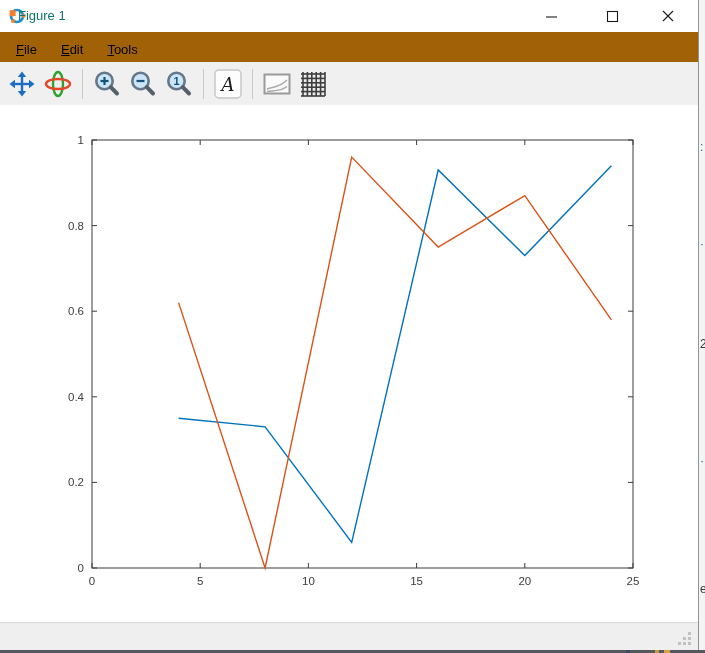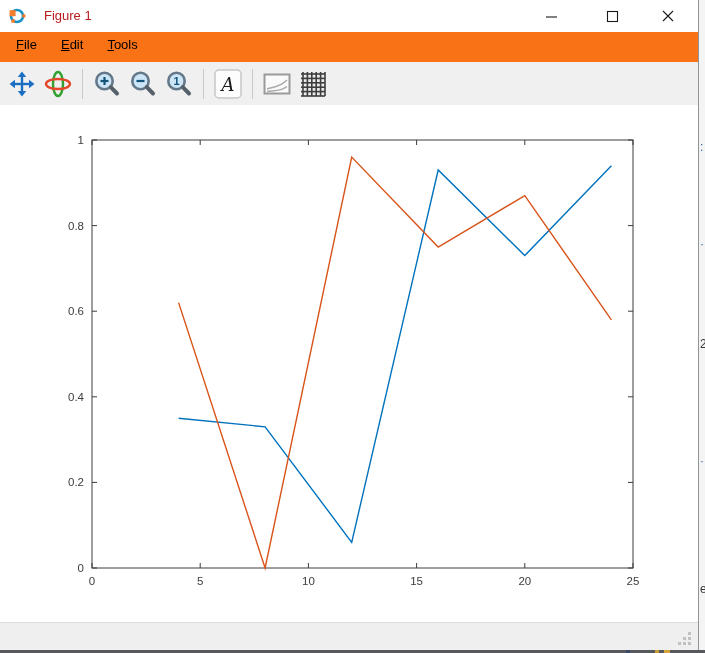--- a/index.html
+++ b/index.html
@@ -1,26 +1,26 @@
 <!DOCTYPE html>
 <html><head>
 <meta charset="utf-8">
 <style>
   html,body{margin:0;padding:0;background:#fff;}
   #screen{position:relative;width:705px;height:653px;overflow:hidden;
     font-family:"Liberation Sans",sans-serif;background:#fff;}
   
   .titlebar{position:absolute;left:0;top:0;width:699px;height:32px;background:#ffffff;}
   .app-icon{position:absolute;left:8px;top:7px;width:18px;height:18px;}
-  .title-text{position:absolute;left:44px;top:8px;font-size:13px;color:#b91c1c;}
+  .title-text{position:absolute;left:18px;top:8px;font-size:13px;color:#0f766e;}
   .winbtn{position:absolute;top:0;width:46px;height:32px;display:flex;align-items:center;justify-content:center;}
   .winbtn svg{display:block;}
   
-  .menubar{position:absolute;left:0;top:32px;width:699px;height:30px;background:#f97316;
-    display:flex;align-items:flex-start;padding-left:6px;box-sizing:border-box;}
+  .menubar{position:absolute;left:0;top:32px;width:699px;height:30px;background:#a16207;
+    display:flex;align-items:flex-end;padding-left:6px;box-sizing:border-box;}
   .menu-item{font-size:13px;color:#000;padding:5px 10px;margin-right:4px;}
   .menu-item u{text-decoration:underline;}
   
   .toolbar{position:absolute;left:0;top:62px;width:699px;height:43px;background:#f0f0f0;
     display:flex;align-items:center;padding-left:4px;box-sizing:border-box;}
   .tbtn{width:36px;height:38px;display:flex;align-items:center;justify-content:center;}
   .tsep{width:1px;height:30px;background:#c9c9c9;margin:0 6px;}
   
   .canvas{position:absolute;left:0;top:105px;width:699px;height:517px;background:#ffffff;}
   

